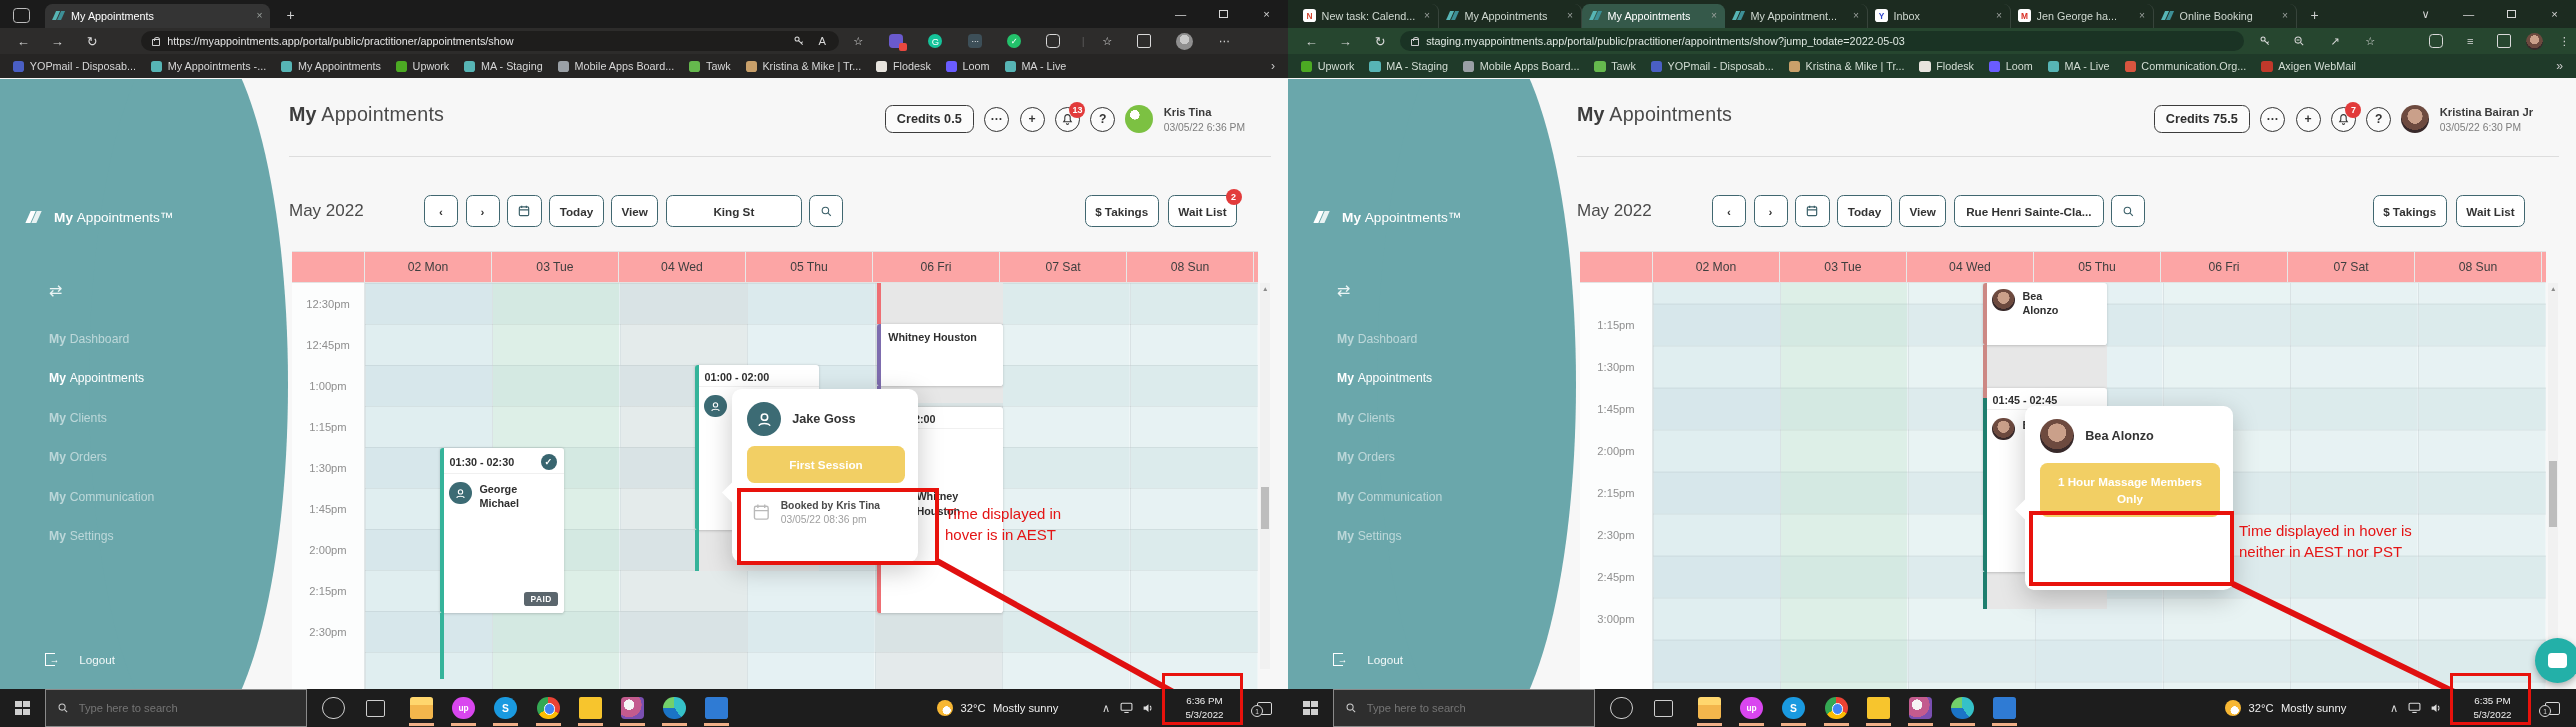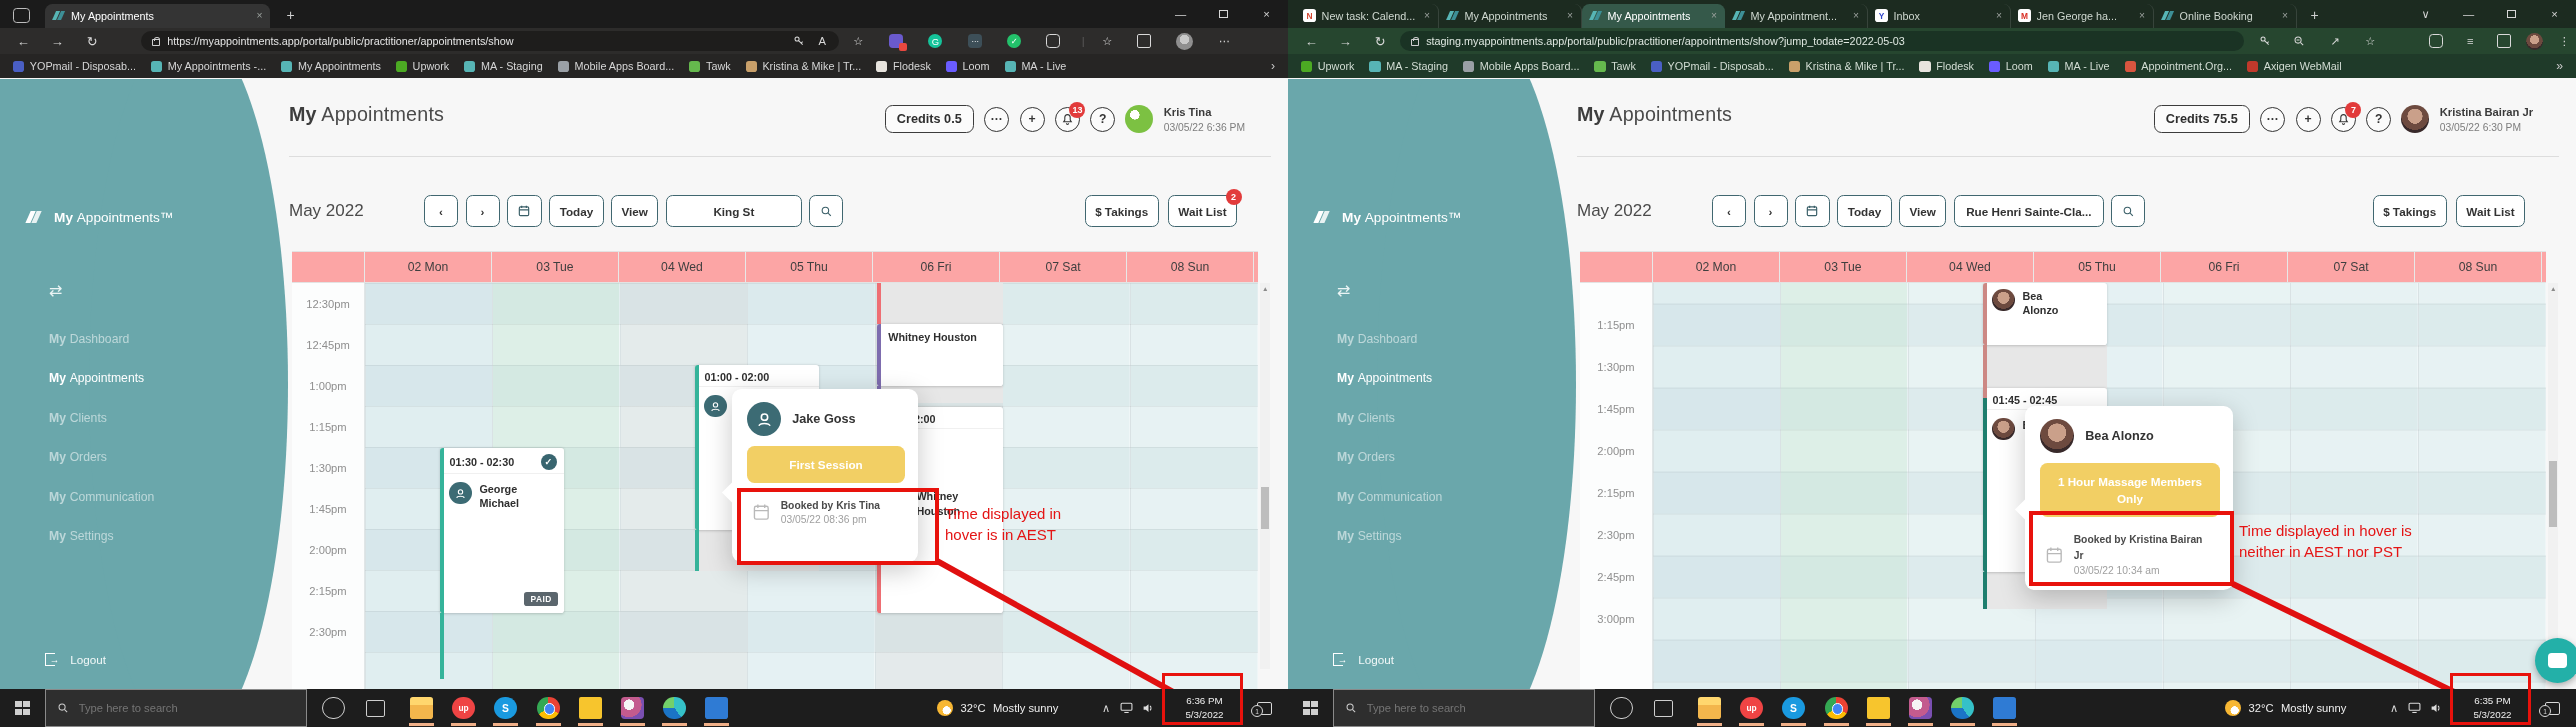--- a/index.html
+++ b/index.html
@@ -61,21 +61,21 @@
 .side::after{content:"";position:absolute;left:89px;top:-56px;bottom:-56px;width:199px;border-radius:50%;background:#6aa7ab}
 .side *{position:relative;z-index:2}
 .side-logo{position:absolute;left:26px;top:131px;display:flex;align-items:center;gap:7.5px;color:#fff;font-size:13.6px;white-space:nowrap}
 .logo-mark{position:relative;width:20.6px;height:14px;display:inline-block}
 .logo-mark::before{content:"";position:absolute;left:1.9px;top:0.9px;width:4.7px;height:12.2px;background:#fff;transform:skewX(-24deg)}
 .logo-mark::after{content:"";position:absolute;left:8.4px;top:0.9px;width:4.7px;height:12.2px;background:#e8f2f2;transform:skewX(-24deg)}
 .side-swap{position:absolute;left:49px;top:202px;color:#eaf4f4;font-size:16px}
 .side-item{position:absolute;left:49px;width:141px;font-size:12.2px;color:rgba(255,255,255,.55);white-space:nowrap}
 .side-item b{margin-right:3.7px}
 .side-item.active{color:#fff}
-.side-logout{position:absolute;left:45px;top:574px;color:#f2f8f8;font-size:11.7px;display:flex;gap:15px;align-items:center}
+.side-logout{position:absolute;left:45px;top:574px;color:#f2f8f8;font-size:11.7px;display:flex;gap:24px;align-items:center}
 .door{width:10.3px;height:12.2px;border:1.4px solid #fff;border-right:none;position:relative}
 .door::after{content:"→";position:absolute;left:3.7px;top:-0.9px;font-size:9.4px;color:#fff}
 .pg-title{position:absolute;left:289px;top:24.4px;font-size:19.7px;color:#3d3d3d;letter-spacing:0.2px}
 .pg-title b{font-weight:700}
 .pg-title span{font-weight:400;color:#4a4a4a}
 .hdr-right{position:absolute;right:43px;top:26px;display:flex;align-items:center;gap:10.3px}
 .credits{height:28px;padding:0 11.2px;border:1.5px solid #3c3c3c;border-radius:7.5px;font-size:12.7px;font-weight:bold;color:#2e2e2e;display:flex;align-items:center;background:#fbfbfb}
 .cico{width:25px;height:25px;border:1.7px solid #343434;border-radius:50%;display:flex;align-items:center;justify-content:center;font-size:12.2px;font-weight:bold;color:#343434;position:relative;background:#fbfbfb}
 .nbadge{position:absolute;top:-5.6px;right:-6.6px;min-width:16px;height:16px;border-radius:8.4px;background:#e23b3b;color:#fff;font-size:9px;font-weight:bold;display:flex;align-items:center;justify-content:center;padding:0 2.8px;border:none}
 .user-av{width:28px;height:28px;border-radius:50%}
@@ -151,21 +151,21 @@
 .winlogo{display:grid;grid-template-columns:6.6px 6.6px;grid-template-rows:6.6px 6.6px;gap:1.4px}
 .winlogo i{background:#cfcfcf}
 .tk-search{position:absolute;left:45px;top:0;width:262px;height:38px;background:#2e2e2e;border:0.9px solid #8a8a8a;display:flex;align-items:center;gap:9.4px;padding:0 11.2px}
 .tk-search input{background:transparent;border:none;outline:none;color:#cfcfcf;font-size:11.2px;width:206px;font-family:"Liberation Sans",sans-serif}
 .tkico{position:absolute;top:0;height:38px;width:37px;display:flex;align-items:center;justify-content:center}
 .tkico .run{position:absolute;bottom:0.9px;left:5.6px;right:5.6px;height:2.8px;background:#f0b089}
 .appico{width:22.5px;height:22.5px;border-radius:3.7px;display:flex;align-items:center;justify-content:center;font-size:10.3px;font-weight:bold;color:#fff;position:relative}
 .appico.cortana{border:1.9px solid #d0d0d0;border-radius:50%;background:transparent}
 .appico.taskview{background:transparent;border:1.9px solid #cfcfcf;border-radius:1.9px;width:19px;height:17px}
 .appico.explorer{background:linear-gradient(180deg,#ffd76e 0 38%,#f3b64c 38% 100%);border-radius:2.8px}
-.appico.upwork{background:#ef4444;border-radius:50%;font-size:8.4px}
+.appico.upwork{background:#d946ef;border-radius:50%;font-size:8.4px}
 .appico.skype{background:#1a9ae0;border-radius:50%}
 .appico.chrome{background:conic-gradient(#ea4335 0 33%,#fbbc05 33% 66%,#34a853 66% 100%);border-radius:50%;position:relative}
 .appico.chrome::after{content:"";position:absolute;left:6.6px;top:6.6px;width:9.4px;height:9.4px;border-radius:50%;background:#4285f4;border:1.9px solid #fff}
 .appico.notes{background:#f7c52d;border-radius:1.9px}
 .appico.paint{background:radial-gradient(circle at 35% 35%,#f6f6f6 0 25%,#c35b8e 26% 60%,#7a4fb1 61%)}
 .appico.edge{background:conic-gradient(#35c1c8 0 40%,#1b74c6 40% 75%,#73d06a 75% 100%);border-radius:50%}
 .appico.photos{background:#2f7bd4;border-radius:2.8px}
 .tk-weather{position:absolute;top:0;height:38px;display:flex;align-items:center;gap:7.5px;color:#eee;font-size:11.2px}
 .sun{width:16px;height:16px;border-radius:50%;background:radial-gradient(circle at 60% 65%,#fff 0 28%,#f7b733 30%)}
 .tk-tray{position:absolute;top:0;height:38px;display:flex;align-items:center;gap:9.4px;color:#dcdcdc;font-size:11.2px}
@@ -697,21 +697,21 @@
         <span class="bm">
         <i class="bmi" style="background: rgb(106, 92, 255);"></i>
         <span>Loom</span>
       </span>
         <span class="bm">
         <i class="bmi" style="background: rgb(87, 181, 181);"></i>
         <span>MA - Live</span>
       </span>
         <span class="bm">
         <i class="bmi" style="background: rgb(216, 85, 63);"></i>
-        <span>Appointment.Org...</span>
+        <span>Communication.Org...</span>
       </span>
         <span class="bm">
         <i class="bmi" style="background: rgb(192, 57, 43);"></i>
         <span>Axigen WebMail</span>
       </span>
       </div>
     <span class="bm-more">»</span>
   </div>
 
   <div class="page">
@@ -856,29 +856,20 @@
       <span class="up">▲</span>
       <span class="thumb" style="top:178px;height:66px"></span>
     </div>
 
     <div class="popup" style="left:737px;top:327px;width:208px;height:184px">
       <div class="pop-head">
         <span class="pop-av photo"></span>
         <span class="pop-name">Bea Alonzo</span>
       </div>
       <div class="pop-service" style="max-width:187px">1 Hour Massage Members Only</div>
-      <div class="pop-booked">
-        <svg width="20.6" height="20.6" viewBox="0 0 24 24">
-            <rect x="4" y="5" width="16" height="15" rx="2" fill="none" stroke="#b9b9b9" stroke-width="1.6"></rect>
-            <path d="M8 3v4M16 3v4M4 10h16" stroke="#b9b9b9" stroke-width="1.6"></path>
-          </svg>
-        <div class="txt" style="max-width:141px"><span style="display:inline;color:#4a4a4a;font-weight:bold">Booked by Kristina Bairan Jr</span>
-          <span>03/05/22 10:34 am</span>
-        </div>
-      </div>
     </div>
     <div class="redbox" style="left:741px;top:432px;width:205px;height:75px"></div>
     <div class="ann" style="left:951px;top:441px">
       <div>Time displayed in hover is</div>
       <div>neither in AEST nor PST</div>
     </div>
     <div class="fab" style="left:1247px;top:559px">
         <i></i>
       </div>
   </div>

